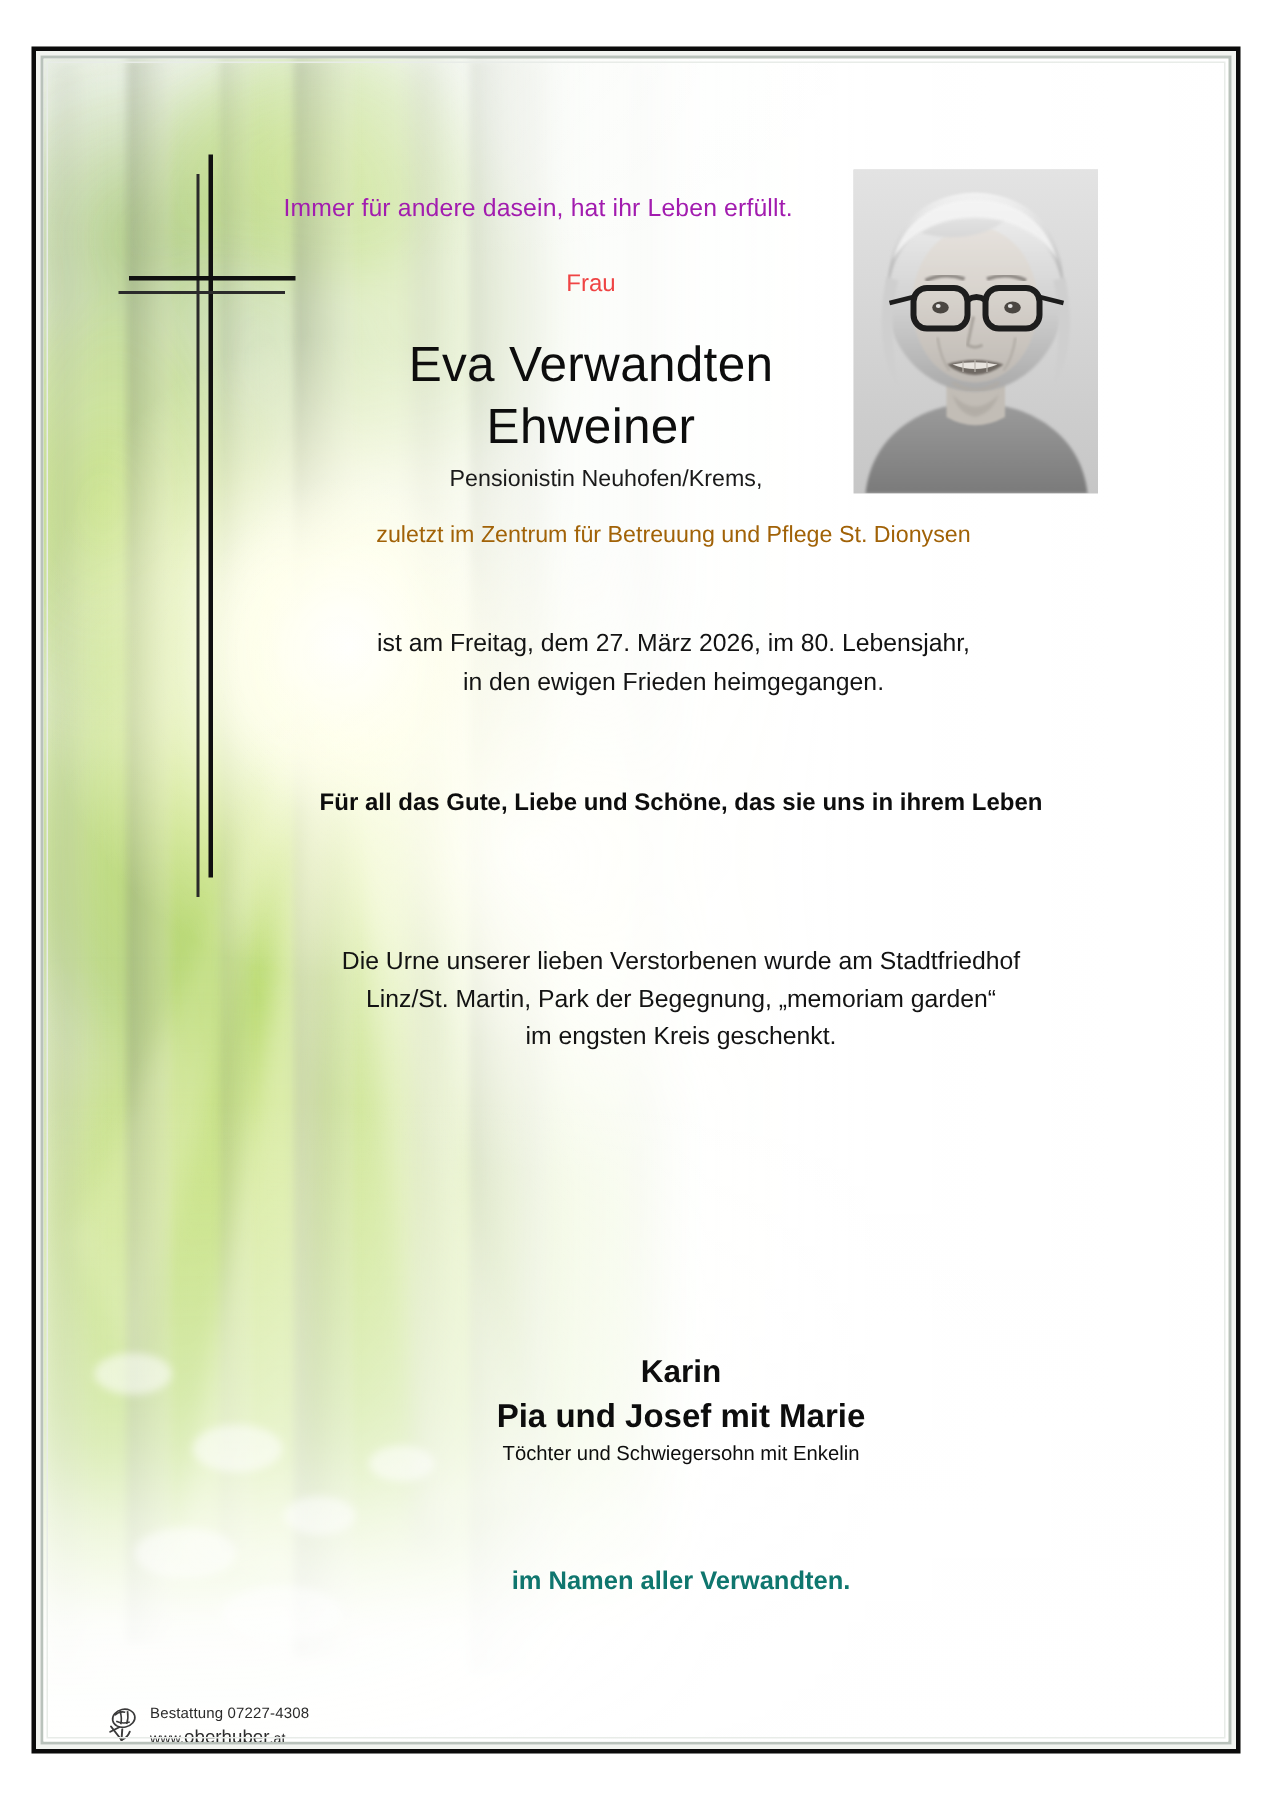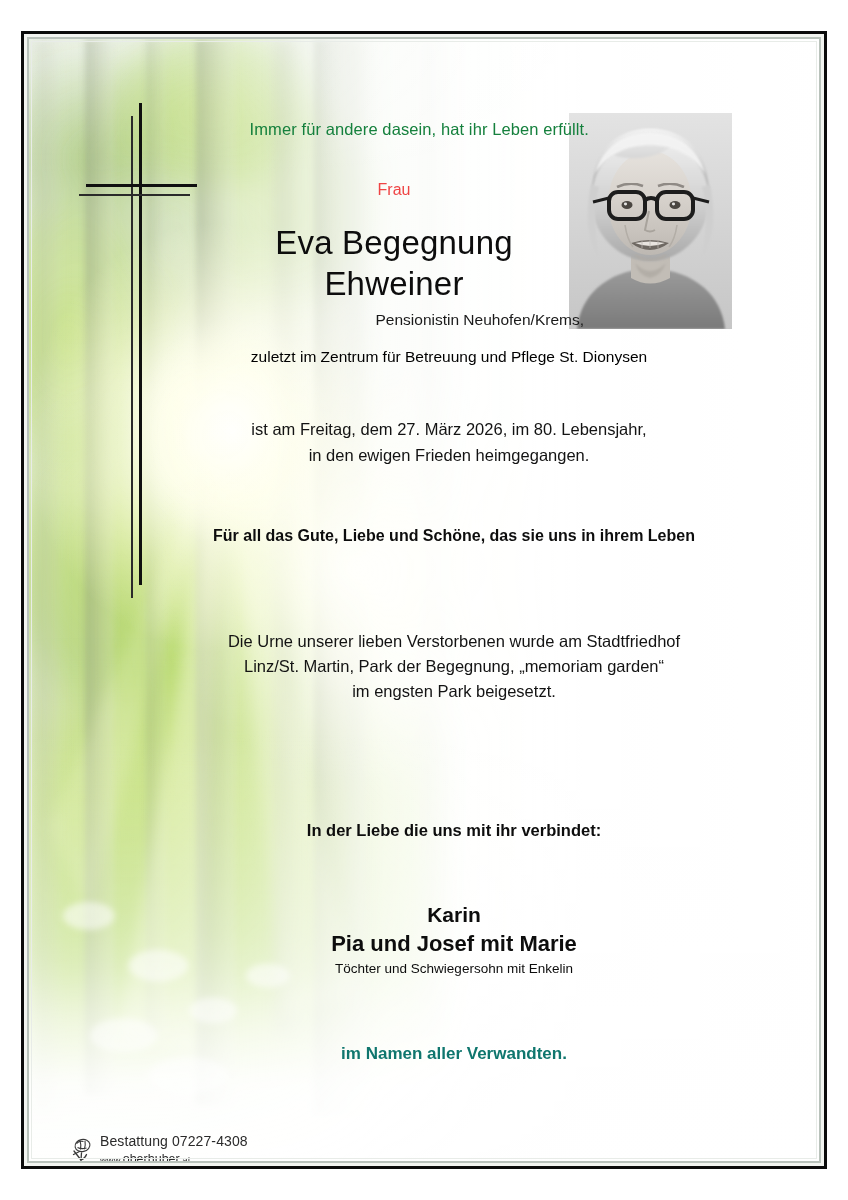--- a/index.html
+++ b/index.html
@@ -144,25 +144,25 @@
     width: 163px;
     height: 216px;
     overflow: hidden;
     background: #cfcfcf;
   }
   .portrait svg { display: block; width: 100%; height: 100%; }
 
   .line-motto {
     position: absolute;
     left: 160px;
-    top: 81px;
+    top: 91px;
     width: 400px;
-    text-align: right;
+    text-align: left;
     font-size: 16.5px;
-    color: #15803d;
+    color: #a21caf;
     letter-spacing: 0.1px;
   }
   .line-frau {
     position: absolute;
     left: 215px;
     top: 142px;
     width: 300px;
     text-align: center;
     font-size: 16px;
     color: #ef4444;
@@ -177,32 +177,32 @@
     font-weight: 400;
     line-height: 1.25;
     color: #0d0d0d;
     letter-spacing: 0.2px;
   }
   .line-role {
     position: absolute;
     left: 195px;
     top: 272px;
     width: 360px;
-    text-align: right;
+    text-align: center;
     font-size: 15.5px;
     color: #1a1a1a;
   }
   .line-place {
     position: absolute;
     left: 170px;
     top: 309px;
     width: 500px;
     text-align: center;
     font-size: 15.5px;
-    color: #000000;
+    color: #a16207;
   }
   .block-death {
     position: absolute;
     left: 185px;
     top: 378px;
     width: 470px;
     text-align: center;
     font-size: 16.5px;
     line-height: 1.55;
     color: #131313;
@@ -286,21 +286,21 @@
     width: 26px;
     height: 26px;
     flex: 0 0 auto;
   }
   .footer-logo svg { display: block; width: 26px; height: 26px; }
   .footer-text {
     line-height: 1.05;
     color: #2a2a2a;
   }
   .footer-line1 {
-    font-size: 14px;
+    font-size: 10px;
     letter-spacing: 0.1px;
     white-space: nowrap;
   }
   .footer-line2 {
     font-size: 9.5px;
     white-space: nowrap;
   }
   .footer-line2 .big {
     font-size: 12.5px;
   }
@@ -509,44 +509,43 @@
 
             <path d="M66 142 Q81 152 97 142" stroke="#b0aba4" stroke-width="2" fill="none" filter="url(#pblur)"></path>
           </svg>
         </div>
 
         <div class="line-motto">Immer für andere dasein, hat ihr Leben erfüllt.</div>
 
         <div class="line-frau">Frau</div>
 
         <div class="name-block">
-          <div>Eva Begegnung</div>
+          <div>Eva Verwandten</div>
           <div>Ehweiner</div>
         </div>
 
         <div class="line-role">Pensionistin Neuhofen/Krems,</div>
 
         <div class="line-place">zuletzt im Zentrum für Betreuung und Pflege St. Dionysen</div>
 
         <div class="block-death">
           <div>ist am Freitag, dem 27. März 2026, im 80. Lebensjahr,</div>
           <div>in den ewigen Frieden heimgegangen.</div>
         </div>
 
         <div class="block-thanks">
           <div>Für all das Gute, Liebe und Schöne, das sie uns in ihrem Leben</div>
         </div>
 
         <div class="block-urn">
           <div>Die Urne unserer lieben Verstorbenen wurde am Stadtfriedhof</div>
           <div>Linz/St. Martin, Park der Begegnung, „memoriam garden“</div>
-          <div>im engsten Park beigesetzt.</div>
-        </div>
-
-        <div class="line-bond">In der Liebe die uns mit ihr verbindet:</div>
+          <div>im engsten Kreis geschenkt.</div>
+        </div>
+
 
         <div class="block-family">
           <div class="fam-1">Karin</div>
           <div class="fam-2">Pia und Josef mit Marie</div>
           <div class="fam-rel">Töchter und Schwiegersohn mit Enkelin</div>
         </div>
 
         <div class="line-behalf">im Namen aller Verwandten.</div>
 
         <div class="footer">

